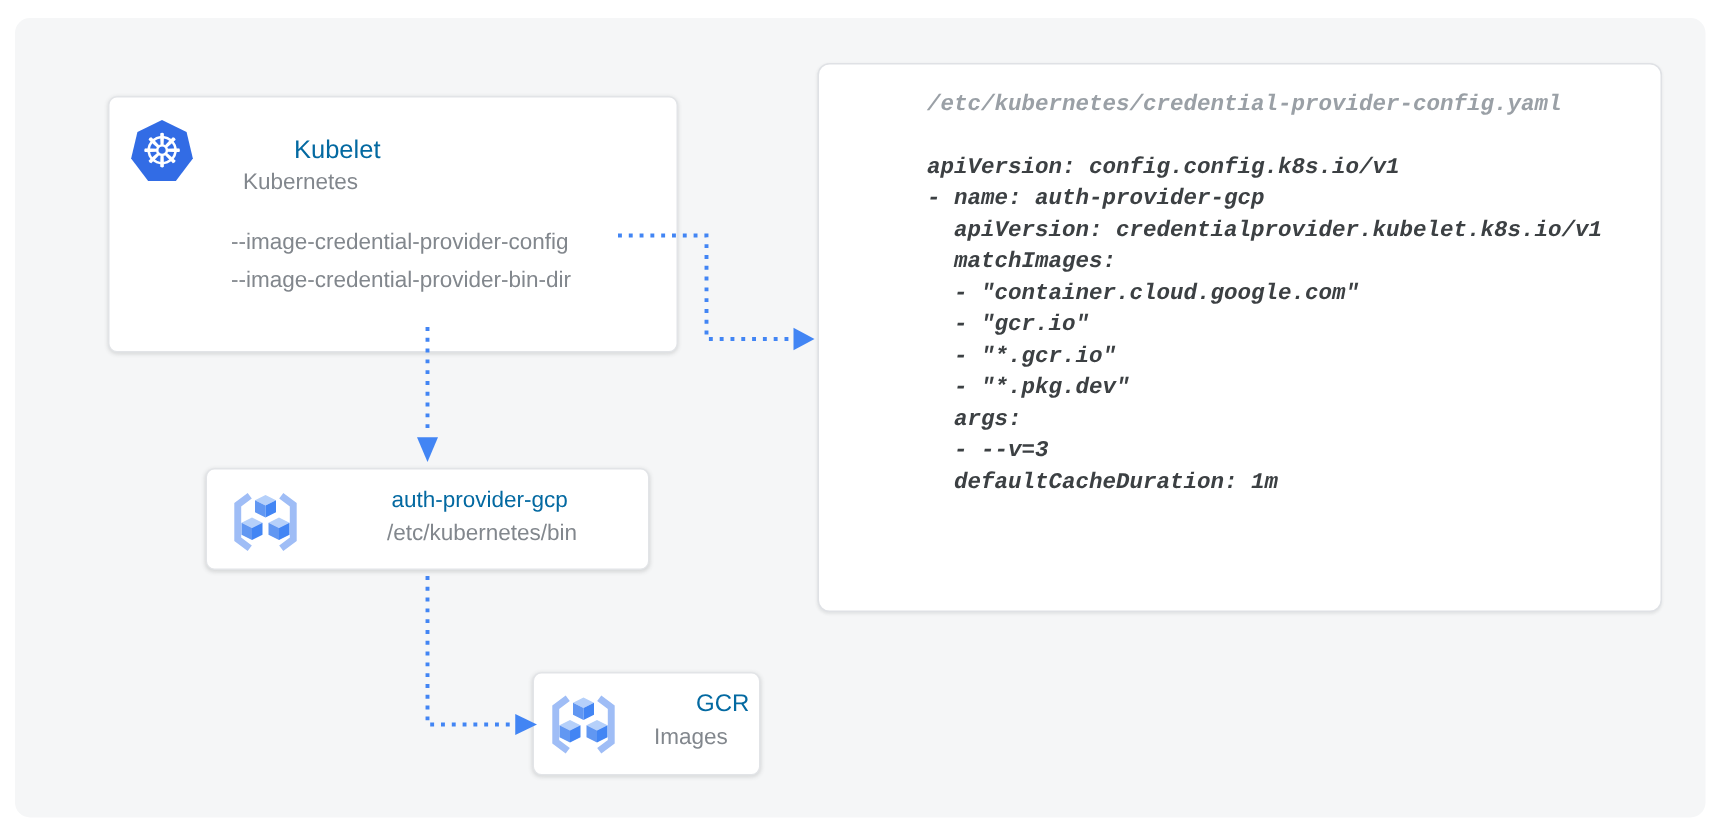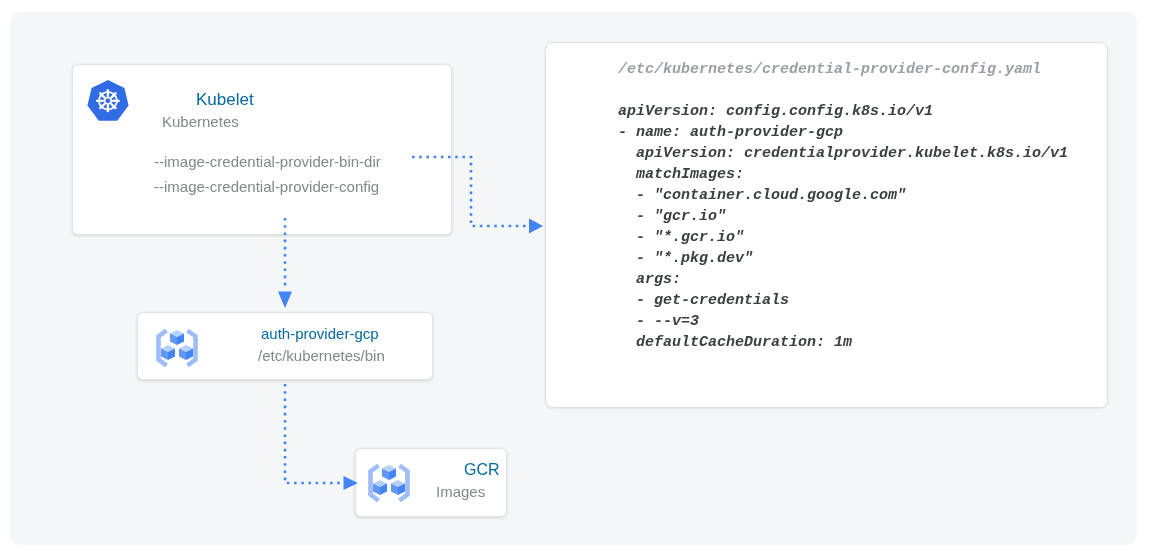--- a/index.html
+++ b/index.html
@@ -103,22 +103,22 @@
 <div class="canvas">
   <div class="stage"></div>
 
   <div class="card" id="kubelet-card">
     <div class="k8s-icon">
       <span>☸</span>
     </div>
     <div class="card-title">Kubelet</div>
     <div class="card-sub">Kubernetes</div>
     <div class="flags">
+      <div>--image-credential-provider-config</div>
       <div>--image-credential-provider-bin-dir</div>
-      <div>--image-credential-provider-config</div>
     </div>
   </div>
 
   <div class="card" id="auth-card">
     <svg class="gcr-icon" width="48" height="44" viewBox="0 0 48 44">
       <g fill="none" stroke="#9fbdf6" stroke-width="4.6">
         <path d="M13.5 4.5 L5.5 10.5 L5.5 33.5 L13.5 39.5"></path>
         <path d="M34.5 4.5 L42.5 10.5 L42.5 33.5 L34.5 39.5"></path>
       </g>
       <g>
@@ -164,21 +164,20 @@
       <div class="yaml-filename">/etc/kubernetes/credential-provider-config.yaml</div>
       <div class="yaml-line">apiVersion: config.config.k8s.io/v1</div>
       <div class="yaml-line">- name: auth-provider-gcp</div>
       <div class="yaml-line">  apiVersion: credentialprovider.kubelet.k8s.io/v1</div>
       <div class="yaml-line">  matchImages:</div>
       <div class="yaml-line">  - "container.cloud.google.com"</div>
       <div class="yaml-line">  - "gcr.io"</div>
       <div class="yaml-line">  - "*.gcr.io"</div>
       <div class="yaml-line">  - "*.pkg.dev"</div>
       <div class="yaml-line">  args:</div>
-      <div class="yaml-line">  - get-credentials</div>
       <div class="yaml-line">  - --v=3</div>
       <div class="yaml-line">  defaultCacheDuration: 1m</div>
     </div>
   </div>
 
   <svg class="arrows" width="1150" height="556" viewBox="0 0 1150 556">
     <g stroke="#4285f4" stroke-width="2.6" fill="none" stroke-dasharray="2.6 4.6">
       <path d="M412 157 H471 V226 H527"></path>
       <path d="M285 218 V290"></path>
       <path d="M285 384 V483 H342"></path>

